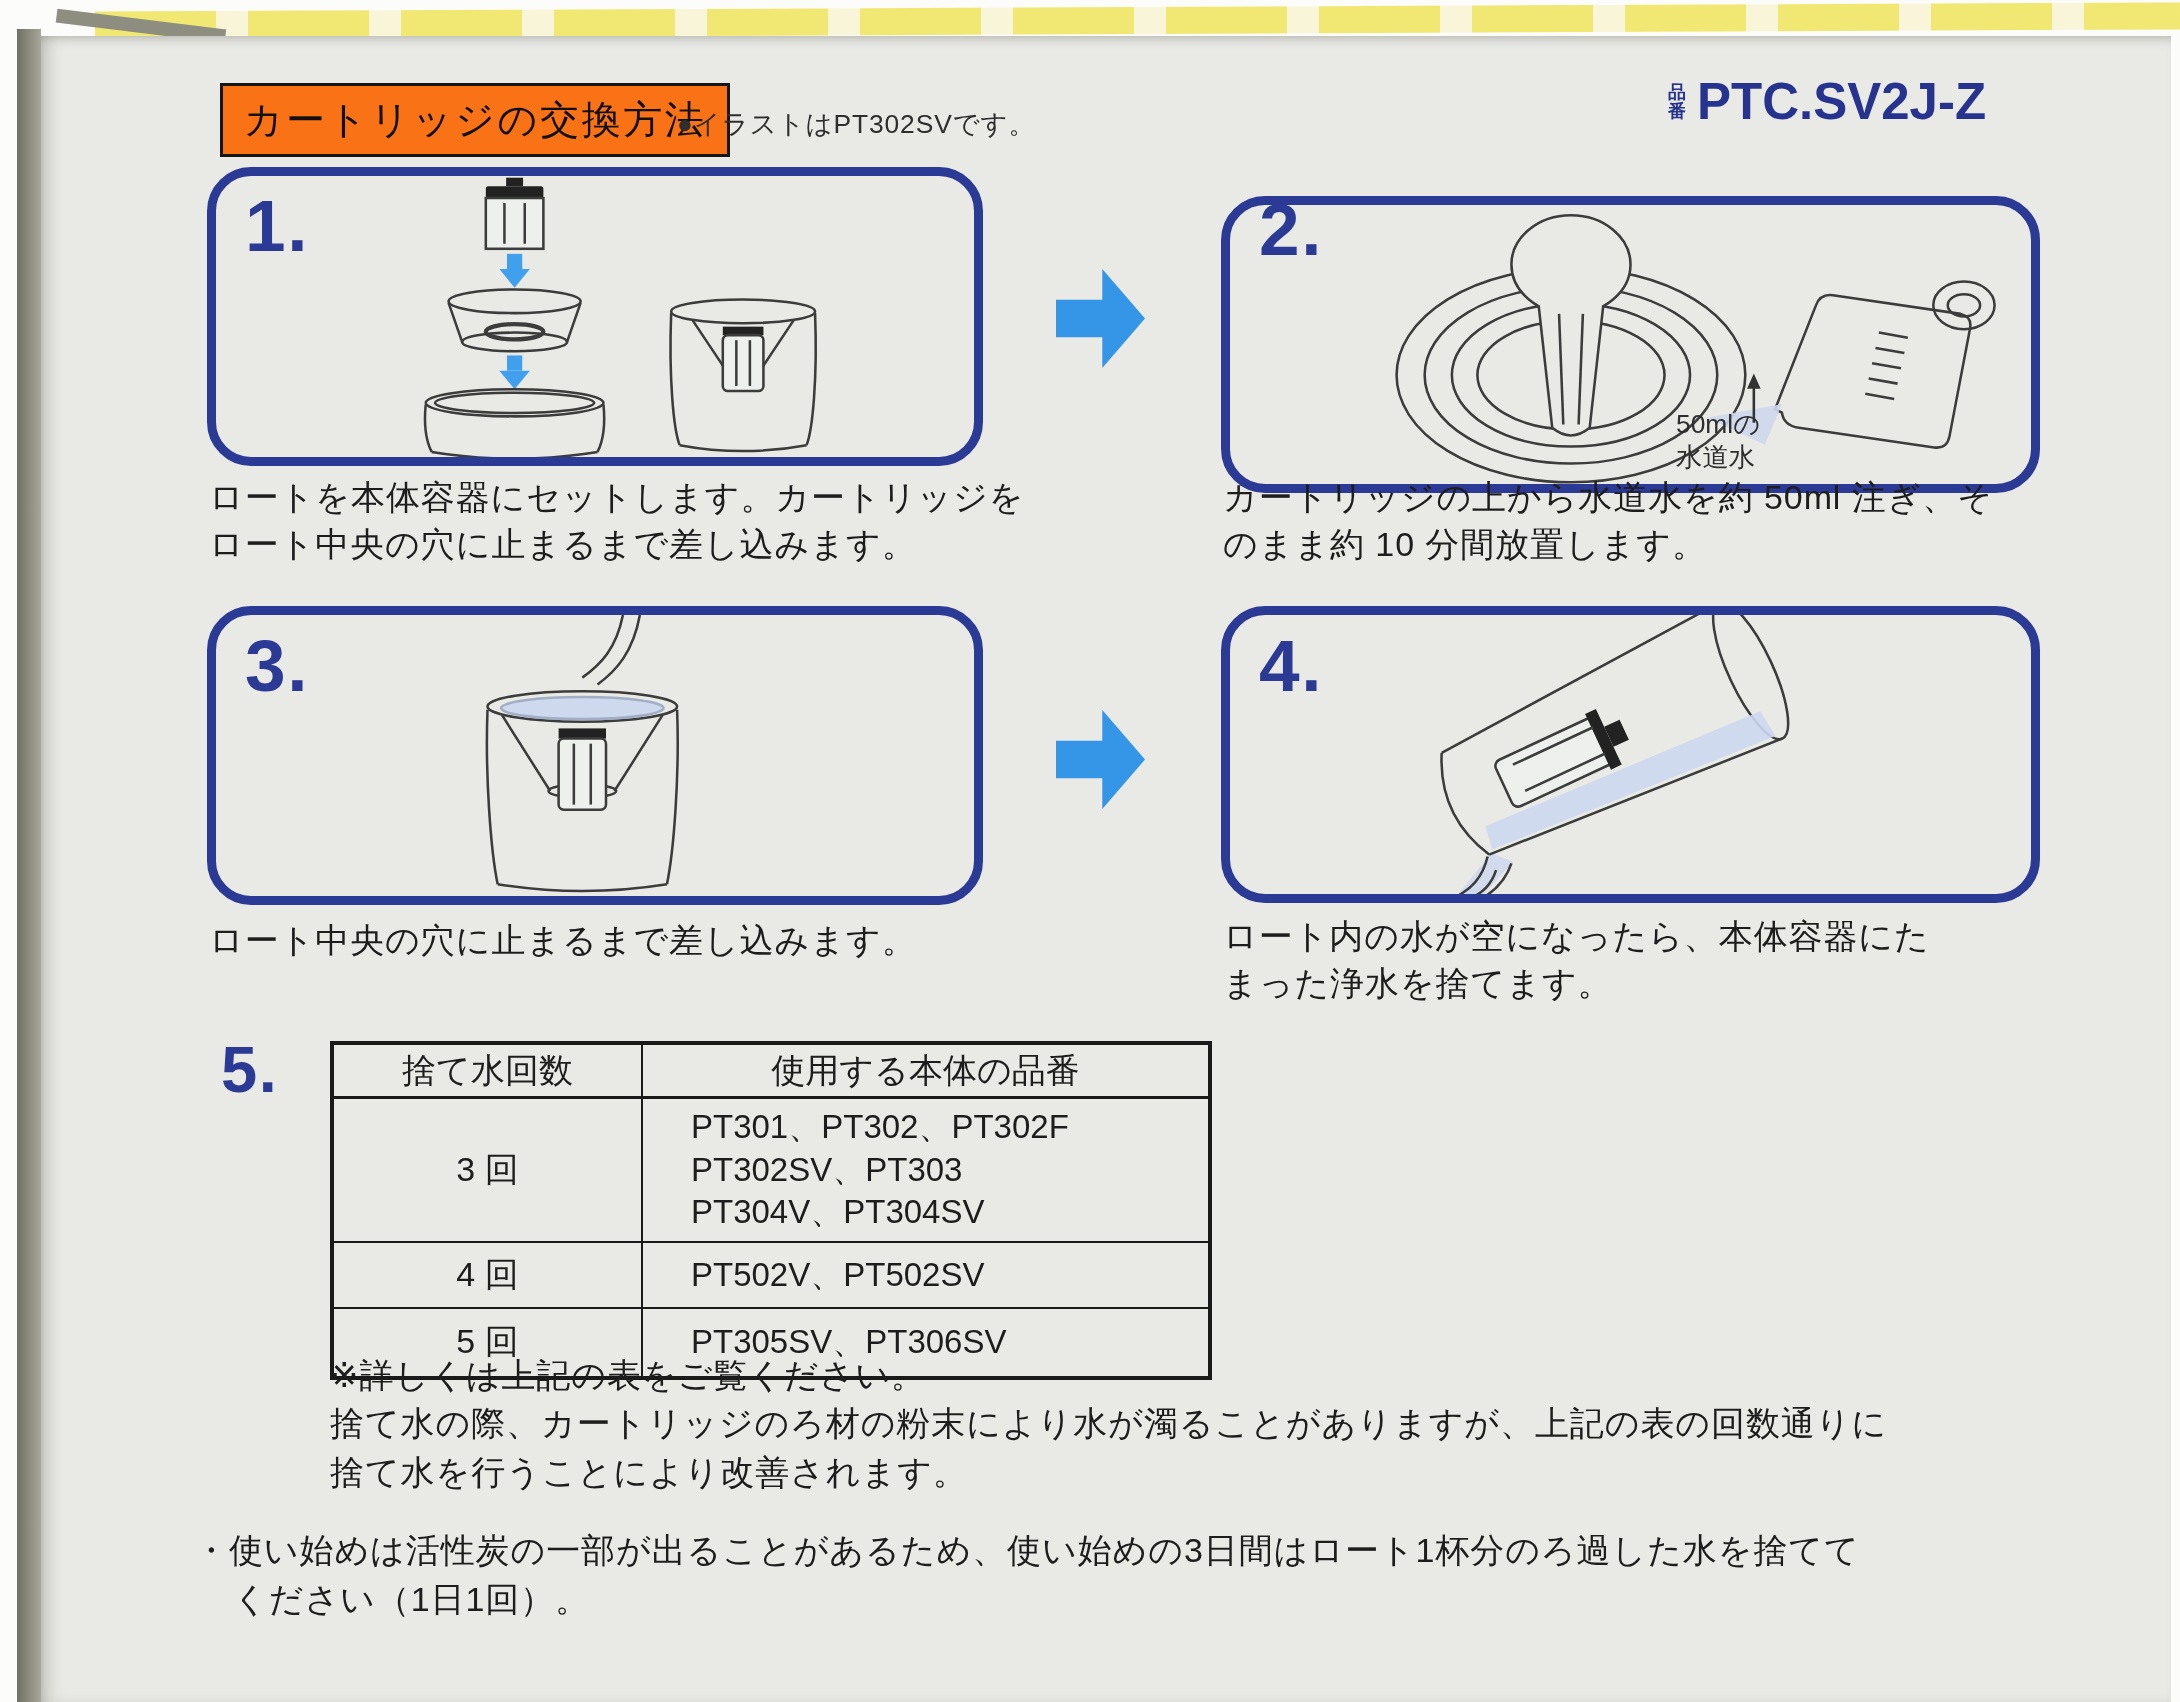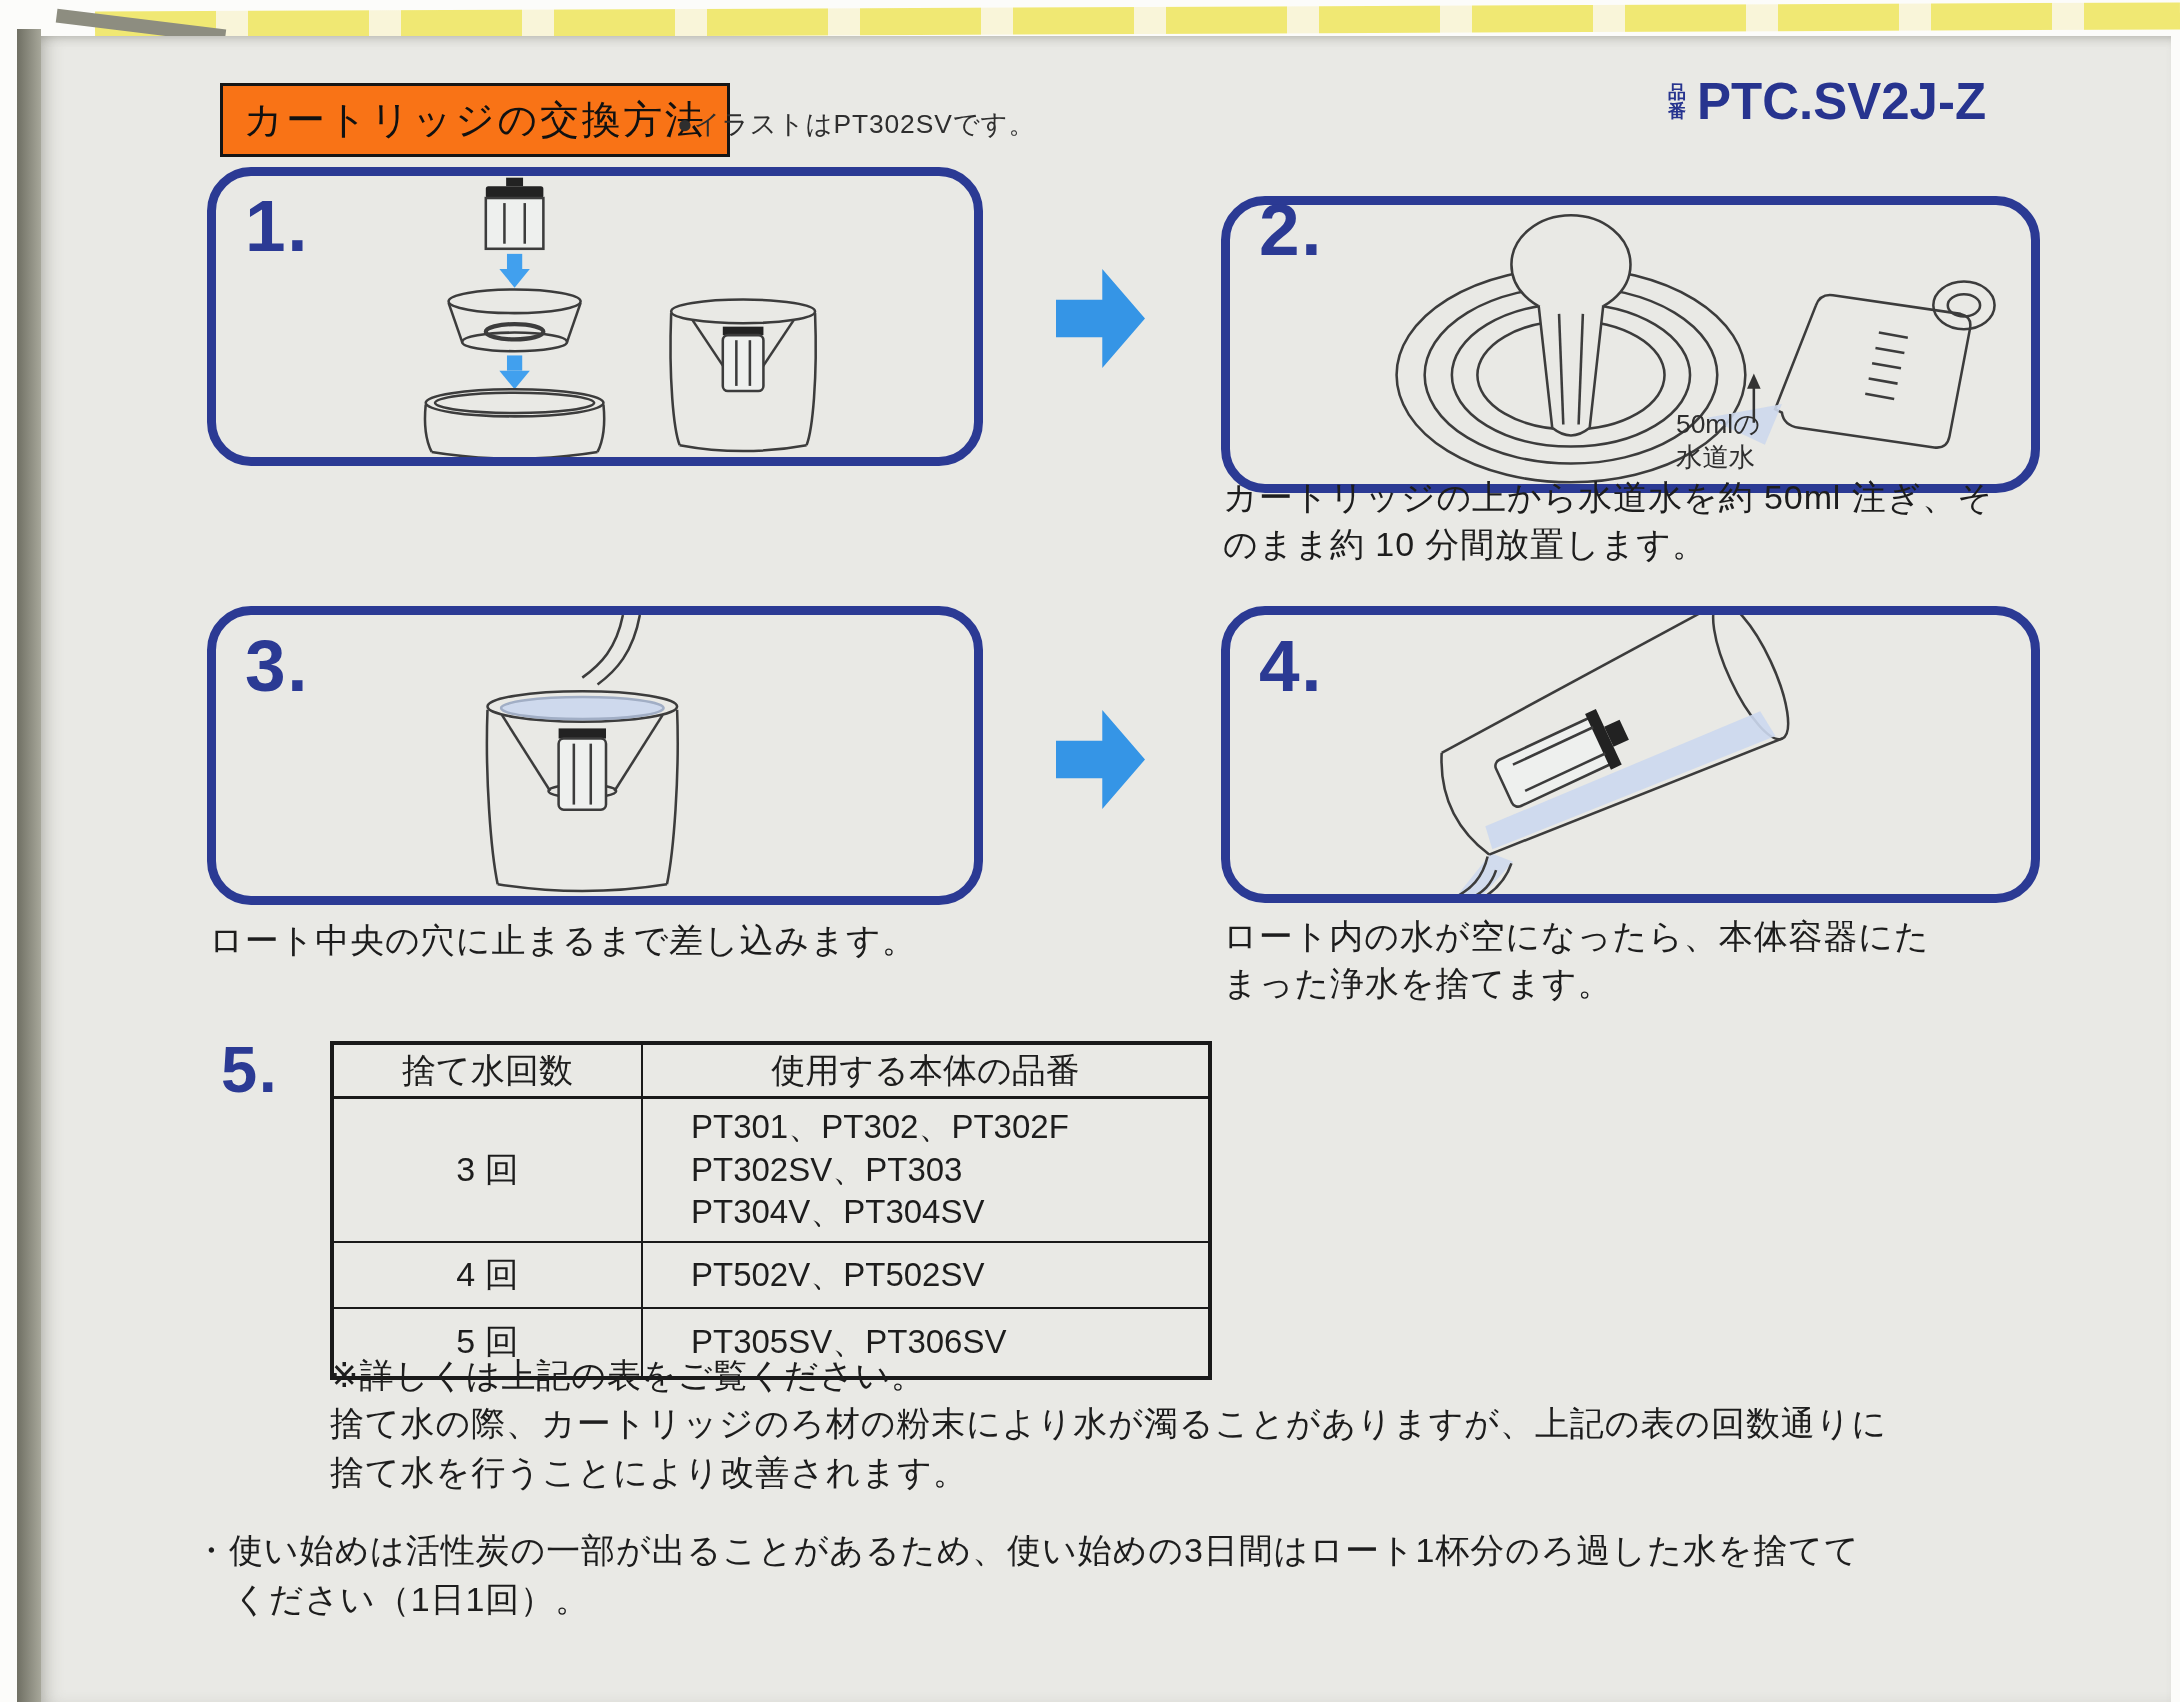--- a/index.html
+++ b/index.html
@@ -188,20 +188,22 @@
             <line x1="-100" y1="16" x2="4" y2="16"></line>
         </g>
         <path d="M302,284 C296,310 282,322 264,332"></path>
         <path d="M330,292 C322,316 306,328 290,336"></path>
         <path d="M312,300 C306,318 296,326 284,332"></path>
       </g>
     </svg>
   </div>
   <div class="stepnum n4">4.</div>
 
+  <div class="caption c1">ロートを本体容器にセットします。カートリッジを
+ロート中央の穴に止まるまで差し込みます。</div>
   <div class="caption c2">カートリッジの上から水道水を約 50ml 注ぎ、そ
 のまま約 10 分間放置します。</div>
   <div class="caption c3">ロート中央の穴に止まるまで差し込みます。</div>
   <div class="caption c4">ロート内の水が空になったら、本体容器にた
 まった浄水を捨てます。</div>
 
   <div class="stepnum n5">5.</div>
   <table class="dtable">
     <thead>
       <tr>

